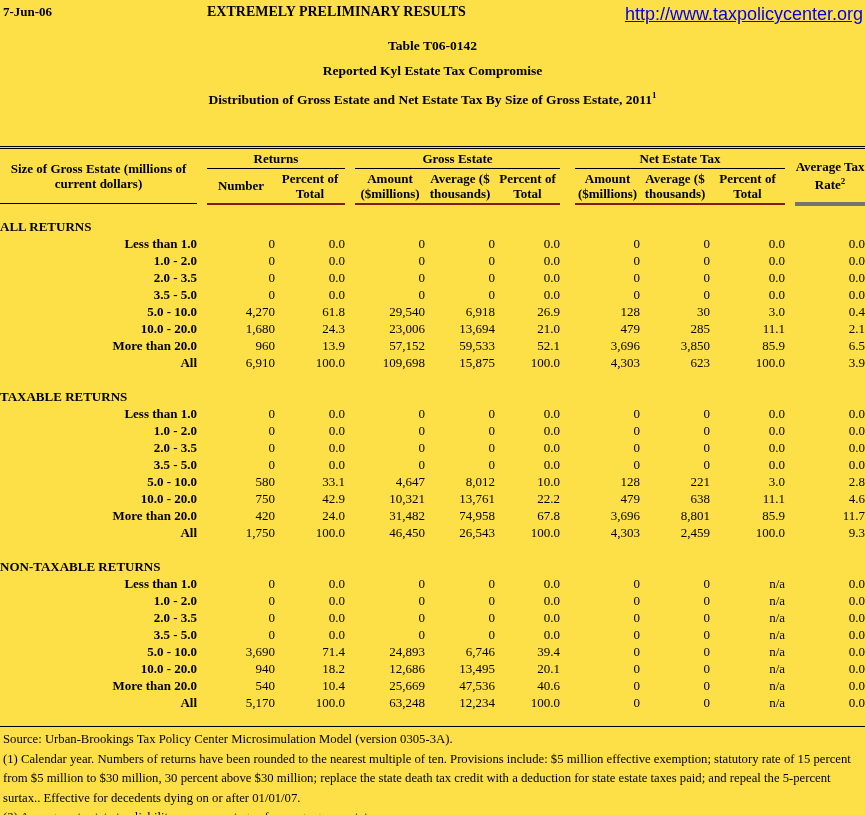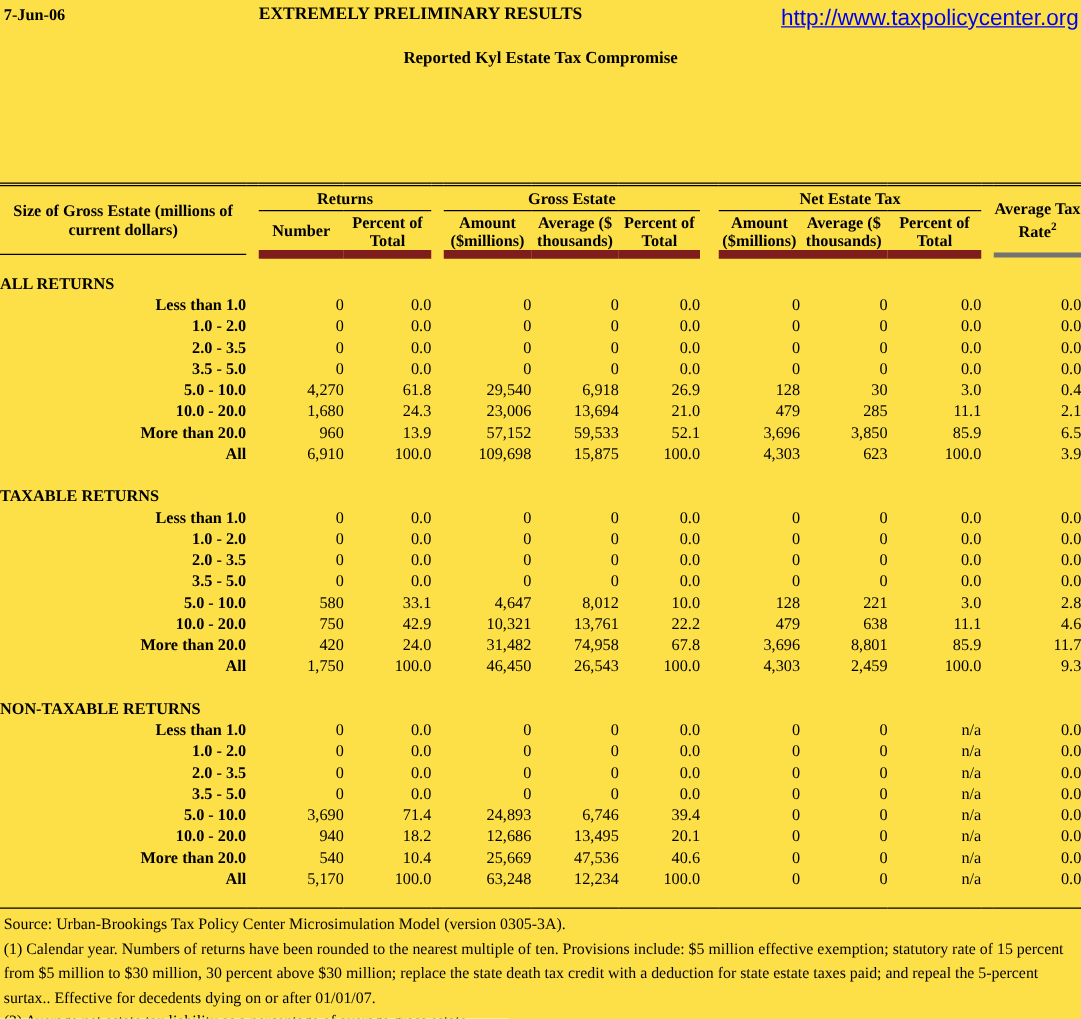--- a/index.html
+++ b/index.html
@@ -20,21 +20,21 @@
   .titles sup { font-size:9px; vertical-align:super; }
   
   table.est { position:absolute; top:146px; left:0; width:865px;
               border-collapse:collapse; table-layout:fixed;
               border-top:3px double #000; }
   table.est th, table.est td { font-size:13px; padding:0; vertical-align:middle; overflow:hidden; }
   thead th { font-weight:bold; font-size:12.5px; text-align:center; line-height:15px; }
   tr.h1 { height:21px; }
   tr.h2 { height:35px; }
   th.grp { border-bottom:1px solid #000; }
-  th.sub { border-bottom:7px solid #7f1d1d; }
+  th.sub { border-bottom:2px solid #7f1d1d; }
   th.stub-h { border-bottom:1px solid #000; }
   th.avg-h { border-bottom:4px solid #737373; }
   th.gap, td.gap { border:none; }
   tr.data-row { height:17px; }
   tr.section-row { height:17px; }
   td.section-label { font-weight:bold; text-align:left; padding-left:2px; font-size:13px;margin-left:28px; }
   td.stub { font-weight:bold; text-align:right; padding-right:45px; }
   td.num { text-align:right; font-weight:normal; }
   td.c2 { padding-right:17px; } td.c3 { padding-right:10px; }
   td.c5 { padding-right:15px; } td.c6 { padding-right:10px; } td.c7 { padding-right:9px; }
@@ -53,21 +53,23 @@
 
 <div class="page">
 
   <div class="pg-header">
     <span class="pg-date">7-Jun-06</span>
     <span class="pg-center">EXTREMELY PRELIMINARY RESULTS</span>
     <a class="pg-link" href="#">http://www.taxpolicycenter.org</a>
   </div>
 
   <div class="titles">
+    <div>Table T06-0142</div>
     <div>Reported Kyl Estate Tax Compromise</div>
+    <div><span>Distribution of Gross Estate and Net Estate Tax By Size of Gross Estate, 2011</span><sup>1</sup></div>
   </div>
 
   <table class="est">
     <colgroup>
       <col style="width:197px">
         <col style="width:10px">
       <col style="width:68px">
         <col style="width:70px">
         <col style="width:10px">
       <col style="width:70px">

